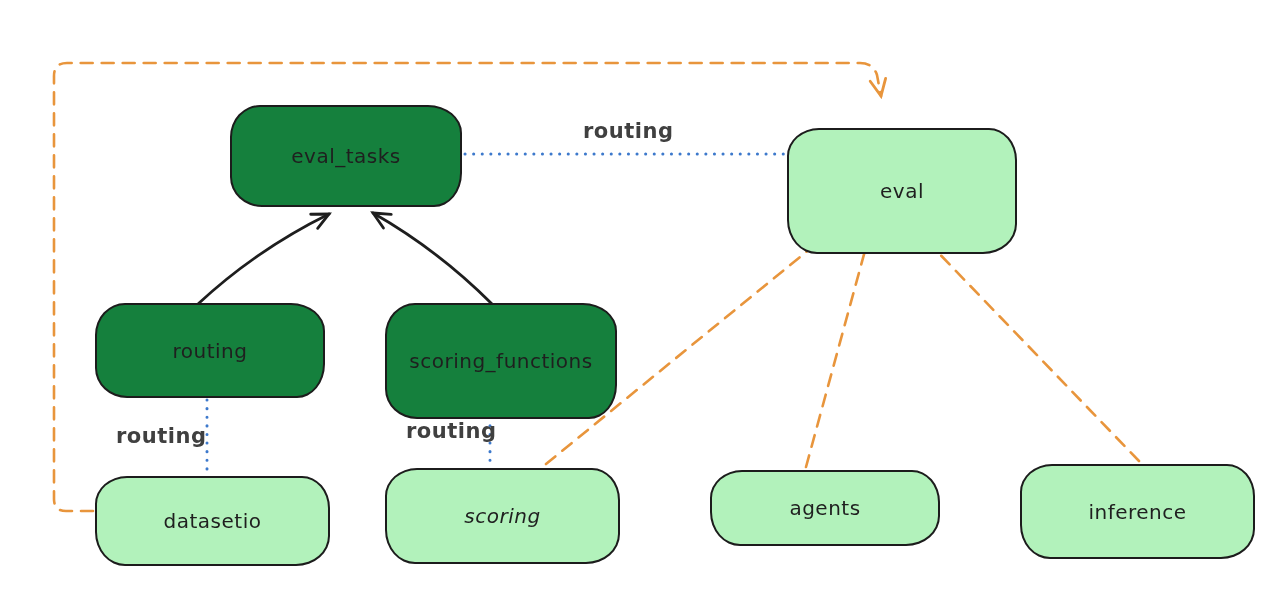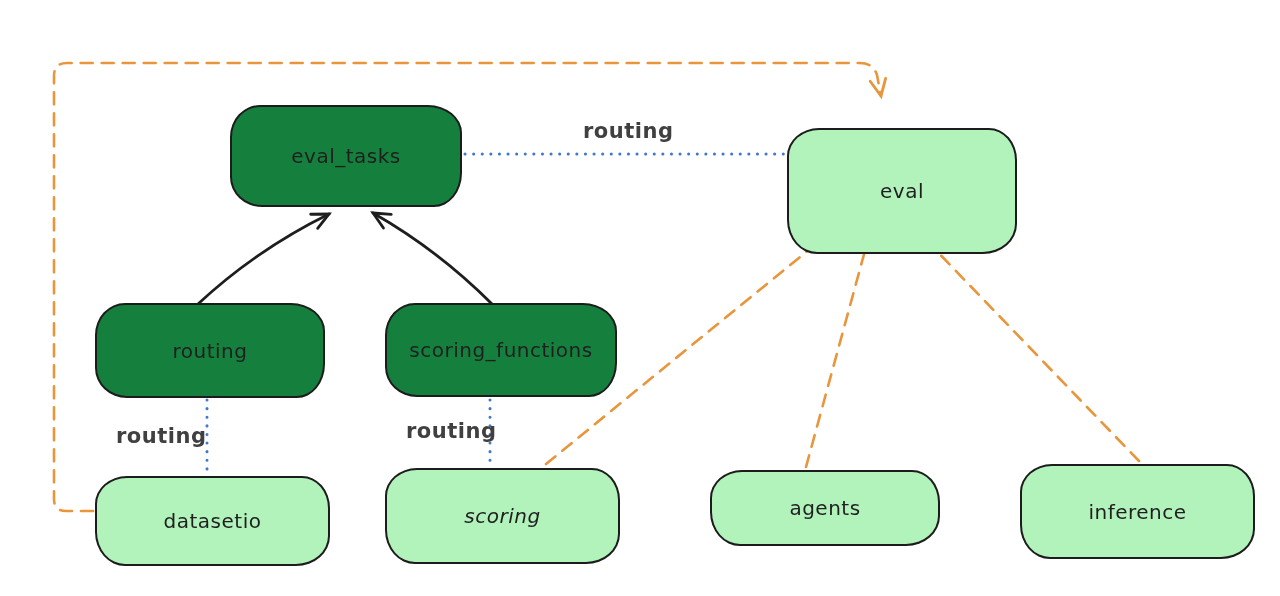--- a/index.html
+++ b/index.html
@@ -75,21 +75,21 @@
   </div>
 
   <div class="node green" style="left:787px; top:104px; width:230px; height:126px;margin-top:24px;">
     <span>eval</span>
   </div>
 
   <div class="node blue" style="left:95px; top:303px; width:230px; height:95px;">
     <span>routing</span>
   </div>
 
-  <div class="node blue" style="left:385px; top:303px; width:232px; height:94px;">
+  <div class="node blue" style="left:385px; top:303px; width:232px; height:116px;">
     <span>scoring_functions</span>
   </div>
 
   <div class="node green" style="left:95px; top:476px; width:235px; height:90px;">
     <span>datasetio</span>
   </div>
 
   <div class="node green" style="left:385px; top:468px; width:235px; height:96px;font-style:italic;">
     <span>scoring</span>
   </div>

